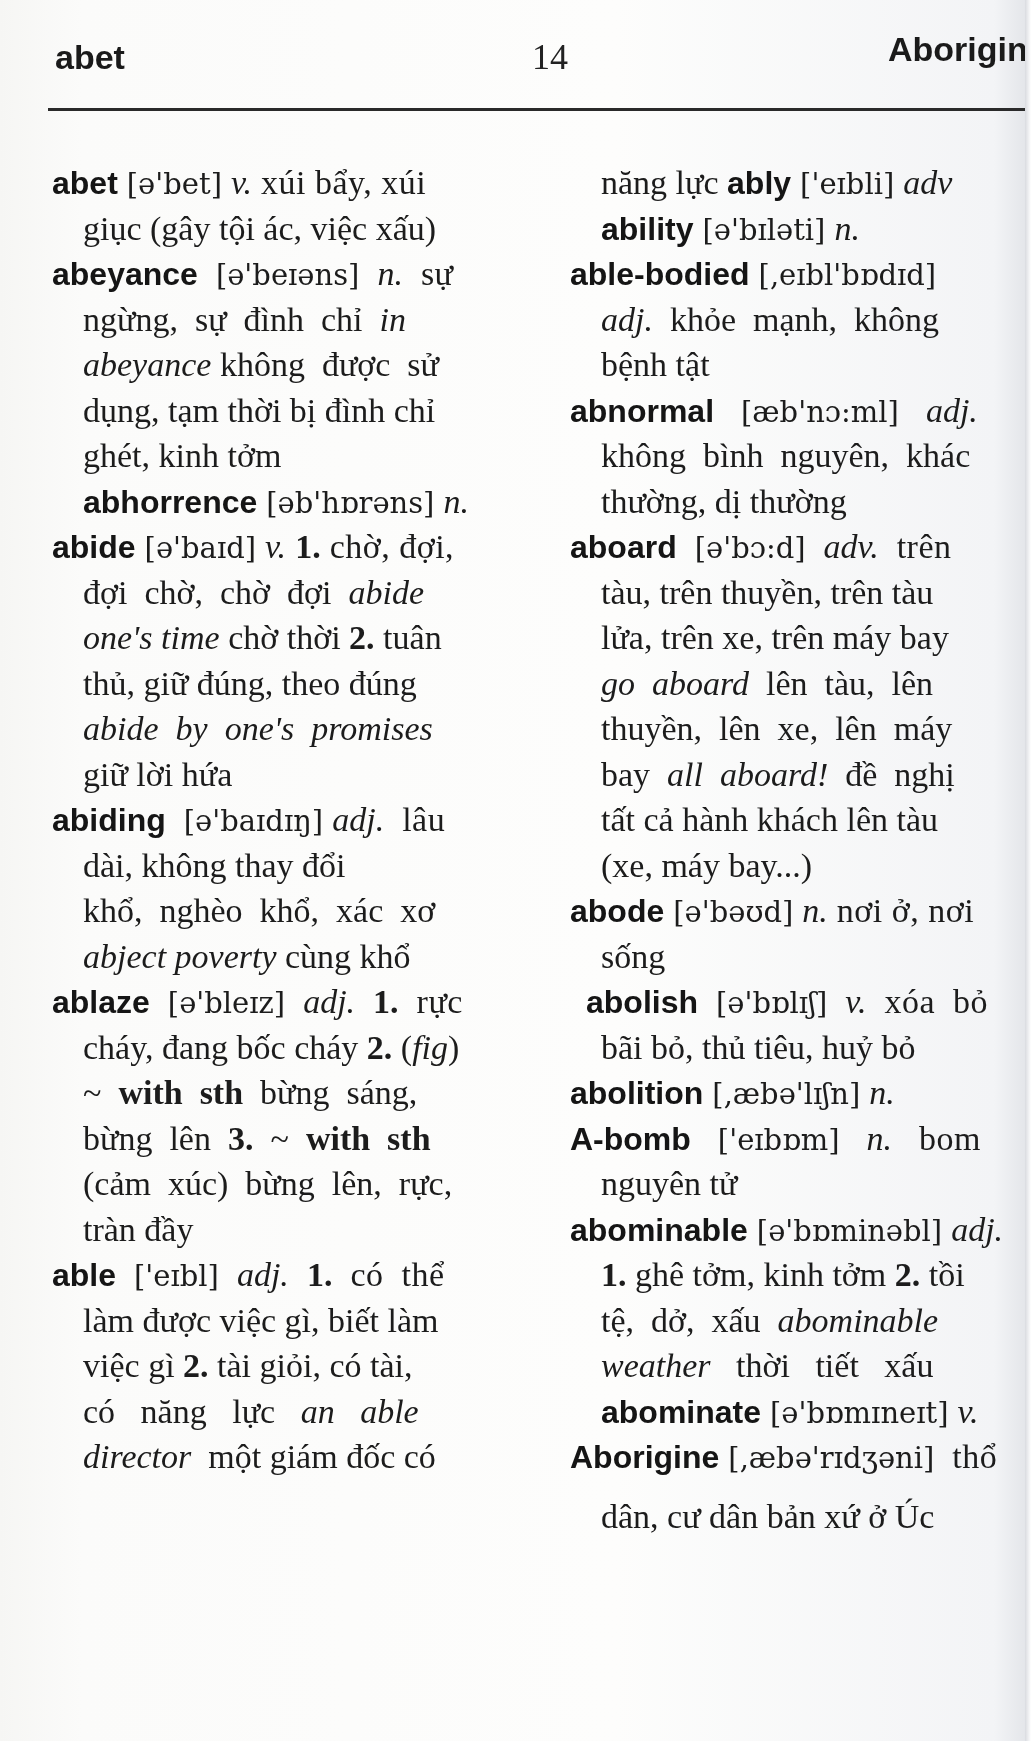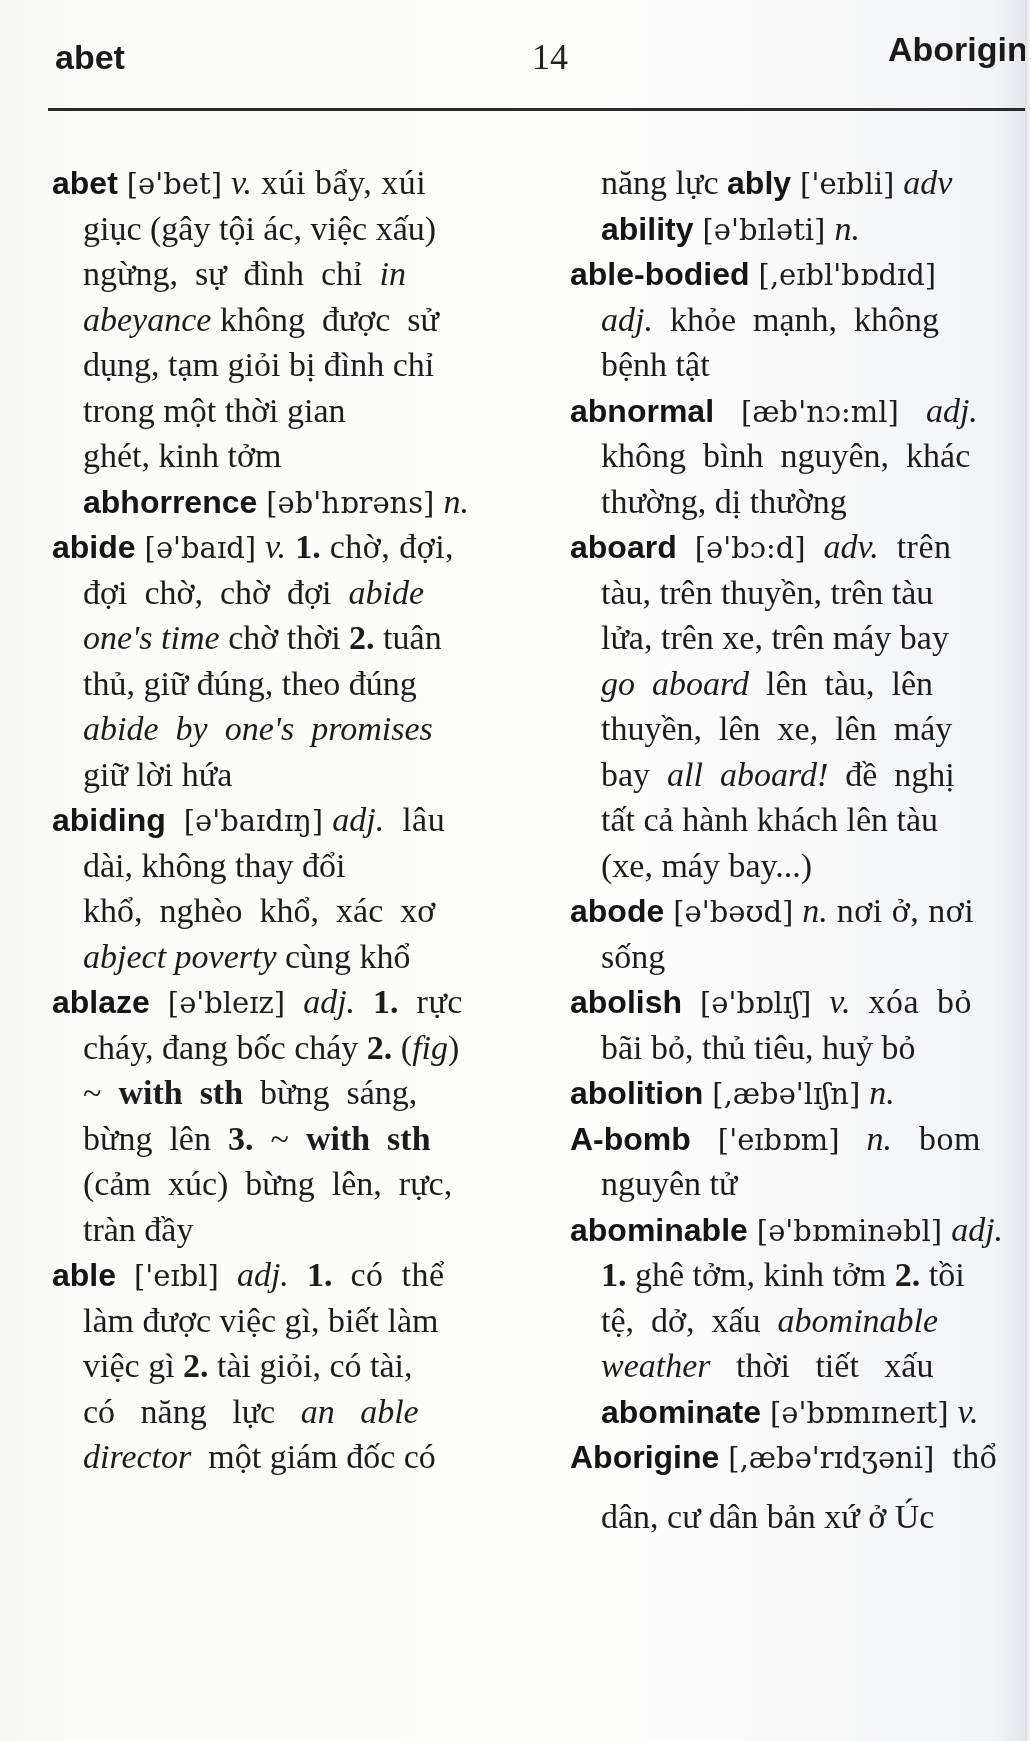--- a/index.html
+++ b/index.html
@@ -57,24 +57,24 @@
   <div class="hdr">
     <span class="hdr-left">abet</span>
     <span class="hdr-num">14</span>
     <span class="hdr-right">Aborigin</span>
   </div>
   <div class="rule"></div>
 
   <div class="col col-left" id="col-left">
       <div class="line"><span class="hw" style="white-space: pre;">abet</span><span class="sp" style="white-space: pre;"> </span><span class="ph" style="white-space: pre;">[ə'bet]</span><span class="sp" style="white-space: pre;"> </span><span class="pos" style="white-space: pre;">v.</span><span class="sp" style="white-space: pre;"> xúi bẩy, xúi</span></div>
       <div class="line ind"><span class="txt" style="white-space: pre;">giục (gây tội ác, việc xấu)</span></div>
+      <div class="line"><span class="hw" style="white-space: pre;">abeyance</span><span class="sp" style="white-space: pre;">  </span><span class="ph" style="white-space: pre;">[ə'beɪəns]</span><span class="sp" style="white-space: pre;">  </span><span class="pos" style="white-space: pre;">n.</span><span class="sp" style="white-space: pre;">  sự</span></div>
       <div class="line ind"><span class="txt" style="white-space: pre;">ngừng,  sự  đình  chỉ  </span><span class="ex" style="white-space: pre;">in</span></div>
       <div class="line ind"><span class="ex" style="white-space: pre;">abeyance</span><span class="txt" style="white-space: pre;"> không  được  sử</span></div>
-      <div class="line ind"><span class="txt" style="white-space: pre;">dụng, tạm giỏi bị đình chỉ</span></div>
-      <div class="line ind"><span class="txt" style="white-space: pre;">trong một thời gian</span></div>
+      <div class="line ind"><span class="txt" style="white-space: pre;">dụng, tạm thời bị đình chỉ</span></div>
       <div class="line ind"><span class="txt" style="white-space: pre;">ghét, kinh tởm</span></div>
       <div class="line ind"><span class="hw" style="white-space: pre;">abhorrence</span><span class="sp" style="white-space: pre;"> </span><span class="ph" style="white-space: pre;">[əb'hɒrəns]</span><span class="sp" style="white-space: pre;"> </span><span class="pos" style="white-space: pre;">n.</span></div>
       <div class="line"><span class="hw" style="white-space: pre;">abide</span><span class="sp" style="white-space: pre;"> </span><span class="ph" style="white-space: pre;">[ə'baɪd]</span><span class="sp" style="white-space: pre;"> </span><span class="pos" style="white-space: pre;">v.</span><span class="sp" style="white-space: pre;"> </span><span class="num" style="white-space: pre;">1.</span><span class="sp" style="white-space: pre;"> chờ, đợi,</span></div>
       <div class="line ind"><span class="txt" style="white-space: pre;">đợi  chờ,  chờ  đợi  </span><span class="ex" style="white-space: pre;">abide</span></div>
       <div class="line ind"><span class="ex" style="white-space: pre;">one's time</span><span class="txt" style="white-space: pre;"> chờ thời </span><span class="num" style="white-space: pre;">2.</span><span class="txt" style="white-space: pre; font-family: Liberation Serif, serif;"> tuân</span></div>
       <div class="line ind"><span class="txt" style="white-space: pre;">thủ, giữ đúng, theo đúng</span></div>
       <div class="line ind"><span class="ex" style="white-space: pre;">abide  by  one's  promises</span></div>
       <div class="line ind"><span class="txt" style="white-space: pre;">giữ lời hứa</span></div>
       <div class="line"><span class="hw" style="white-space: pre;">abiding</span><span class="sp" style="white-space: pre;">  </span><span class="ph" style="white-space: pre;">[ə'baɪdɪŋ]</span><span class="sp" style="white-space: pre;"> </span><span class="pos" style="white-space: pre;">adj.</span><span class="sp" style="white-space: pre;">  lâu</span></div>
       <div class="line ind"><span class="txt" style="white-space: pre;">dài, không thay đổi</span></div>
@@ -104,21 +104,21 @@
       <div class="line"><span class="hw" style="white-space: pre;">aboard</span><span class="sp" style="white-space: pre;">  </span><span class="ph" style="white-space: pre;">[ə'bɔ:d]</span><span class="sp" style="white-space: pre;">  </span><span class="pos" style="white-space: pre;">adv.</span><span class="sp" style="white-space: pre;">  trên</span></div>
       <div class="line ind"><span class="txt" style="white-space: pre;">tàu, trên thuyền, trên tàu</span></div>
       <div class="line ind"><span class="txt" style="white-space: pre;">lửa, trên xe, trên máy bay</span></div>
       <div class="line ind"><span class="ex" style="white-space: pre;">go  aboard</span><span class="txt" style="white-space: pre;">  lên  tàu,  lên</span></div>
       <div class="line ind"><span class="txt" style="white-space: pre;">thuyền,  lên  xe,  lên  máy</span></div>
       <div class="line ind"><span class="txt" style="white-space: pre;">bay  </span><span class="ex" style="white-space: pre;">all  aboard!</span><span class="txt" style="white-space: pre;">  đề  nghị</span></div>
       <div class="line ind"><span class="txt" style="white-space: pre;">tất cả hành khách lên tàu</span></div>
       <div class="line ind"><span class="txt" style="white-space: pre;">(xe, máy bay...)</span></div>
       <div class="line"><span class="hw" style="white-space: pre;">abode</span><span class="sp" style="white-space: pre;"> </span><span class="ph" style="white-space: pre;">[ə'bəʊd]</span><span class="sp" style="white-space: pre;"> </span><span class="pos" style="white-space: pre;">n.</span><span class="sp" style="white-space: pre;"> nơi ở, nơi</span></div>
       <div class="line ind"><span class="txt" style="white-space: pre;">sống</span></div>
-      <div class="line"><span class="hw" style="white-space: pre;">abolish</span><span class="sp" style="white-space: pre;">  </span><span class="ph" style="white-space: pre;">[ə'bɒlɪʃ]</span><span class="sp" style="white-space: pre;">  </span><span class="pos" style="white-space: pre;">v.</span><span class="sp" style="white-space: pre;">  xóa  bỏ</span></div>
+      <div class="line"><span class="hw" style="white-space: pre; margin-left: 16px;">abolish</span><span class="sp" style="white-space: pre;">  </span><span class="ph" style="white-space: pre;">[ə'bɒlɪʃ]</span><span class="sp" style="white-space: pre;">  </span><span class="pos" style="white-space: pre;">v.</span><span class="sp" style="white-space: pre;">  xóa  bỏ</span></div>
       <div class="line ind"><span class="txt" style="white-space: pre;">bãi bỏ, thủ tiêu, huỷ bỏ</span></div>
       <div class="line"><span class="hw" style="white-space: pre;">abolition</span><span class="sp" style="white-space: pre;"> </span><span class="ph" style="white-space: pre;">[,æbə'lɪʃn]</span><span class="sp" style="white-space: pre;"> </span><span class="pos" style="white-space: pre;">n.</span></div>
       <div class="line"><span class="hw" style="white-space: pre;">A-bomb</span><span class="sp" style="white-space: pre;">   </span><span class="ph" style="white-space: pre;">['eɪbɒm]</span><span class="sp" style="white-space: pre;">   </span><span class="pos" style="white-space: pre;">n.</span><span class="sp" style="white-space: pre;">   bom</span></div>
       <div class="line ind"><span class="txt" style="white-space: pre;">nguyên tử</span></div>
       <div class="line"><span class="hw" style="white-space: pre;">abominable</span><span class="sp" style="white-space: pre;"> </span><span class="ph" style="white-space: pre;">[ə'bɒminəbl]</span><span class="sp" style="white-space: pre;"> </span><span class="pos" style="white-space: pre;">adj.</span></div>
       <div class="line ind"><span class="num" style="white-space: pre;">1.</span><span class="txt" style="white-space: pre;"> ghê tởm, kinh tởm </span><span class="num" style="white-space: pre;">2.</span><span class="txt" style="white-space: pre;"> tồi</span></div>
       <div class="line ind"><span class="txt" style="white-space: pre;">tệ,  dở,  xấu  </span><span class="ex" style="white-space: pre;">abominable</span></div>
       <div class="line ind"><span class="ex" style="white-space: pre;">weather</span><span class="txt" style="white-space: pre;">   thời   tiết   xấu</span></div>
       <div class="line ind"><span class="hw" style="white-space: pre;">abominate</span><span class="sp" style="white-space: pre;"> </span><span class="ph" style="white-space: pre;">[ə'bɒmɪneɪt]</span><span class="sp" style="white-space: pre;"> </span><span class="pos" style="white-space: pre;">v.</span></div>
       <div class="line"><span class="hw" style="white-space: pre;">Aborigine</span><span class="sp" style="white-space: pre;"> </span><span class="ph" style="white-space: pre;">[,æbə'rɪdʒəni]</span><span class="sp" style="white-space: pre;">  thổ</span></div>

